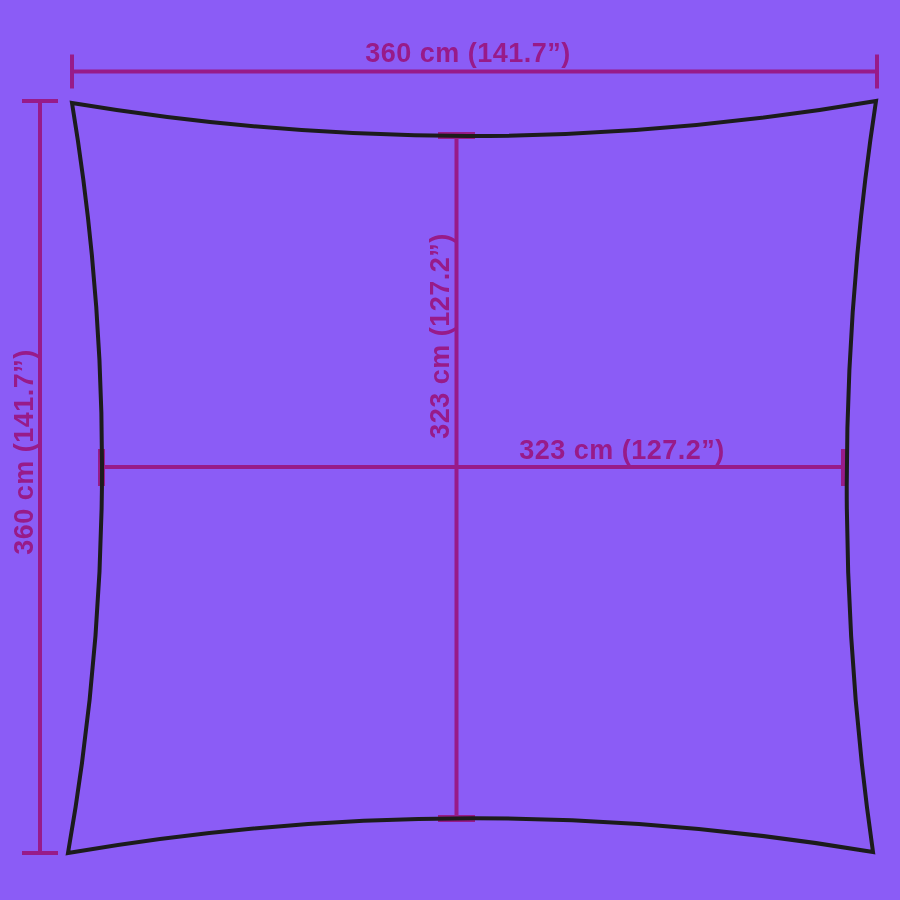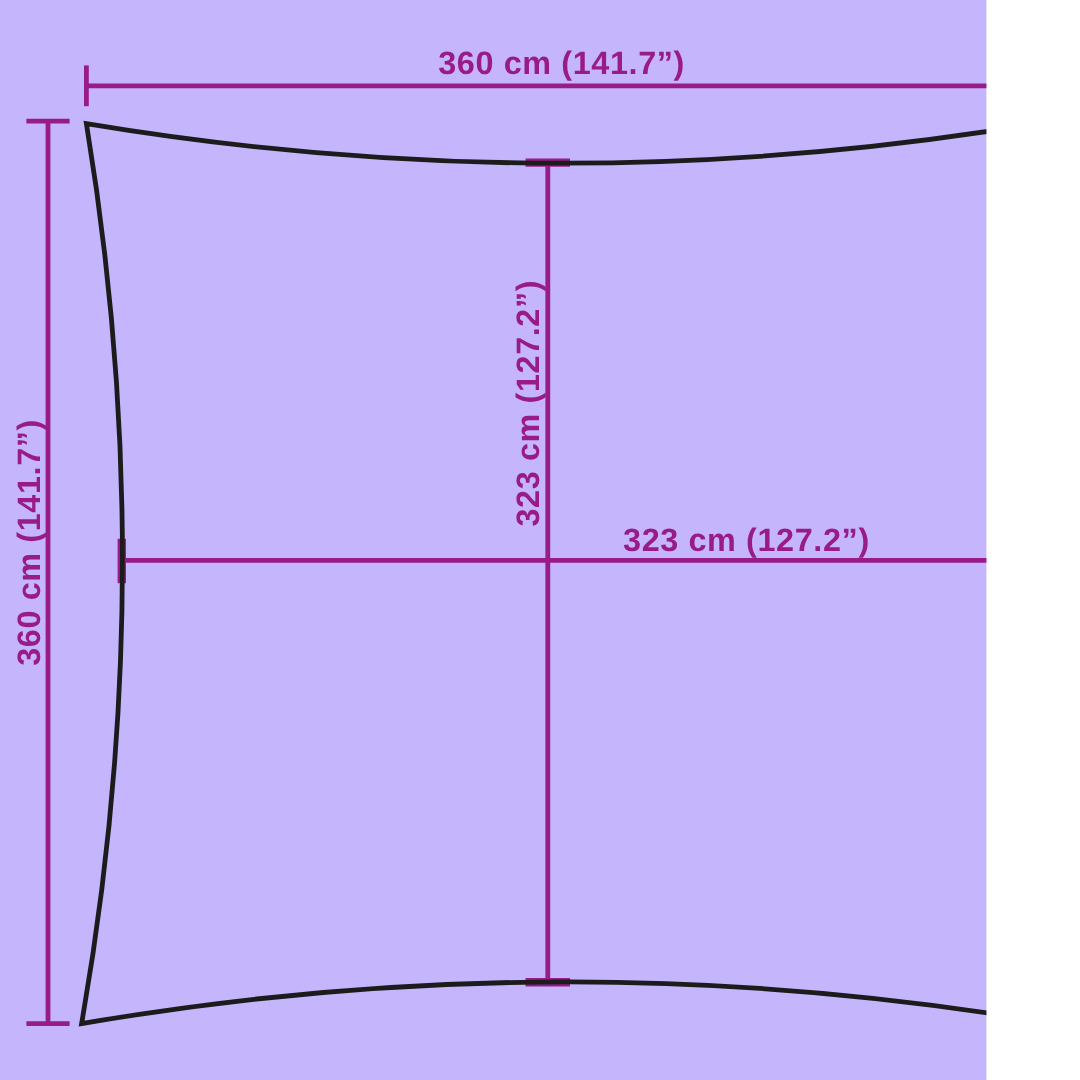--- a/index.html
+++ b/index.html
@@ -2,23 +2,23 @@
 <html><head>
 <meta charset="utf-8">
 <style>
   html, body {
     margin: 0;
     padding: 0;
     background: #ffffff;
   }
   .stage {
     position: relative;
-    width: 822px;
+    width: 900px;
     height: 900px;
-    background: #c4b5fd;
+    background: #8b5cf6;
     overflow: hidden;
     font-family: "Liberation Sans", sans-serif;
   }
   svg { display: block; }
   .dim-label {
     font-family: "Liberation Sans", "DejaVu Sans", sans-serif;
     font-weight: bold;
     font-size: 27px;
     fill: #981b89;
     letter-spacing: 0.5px;

